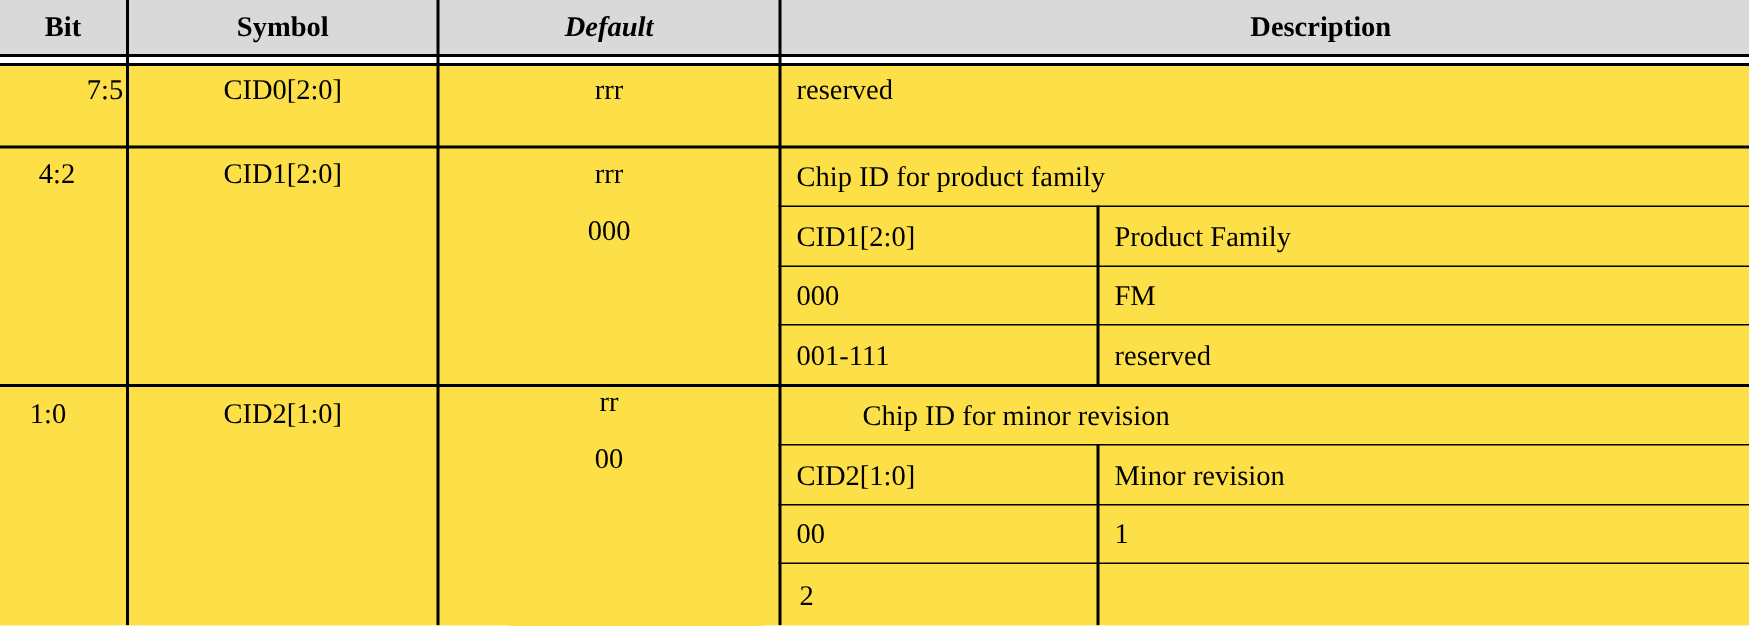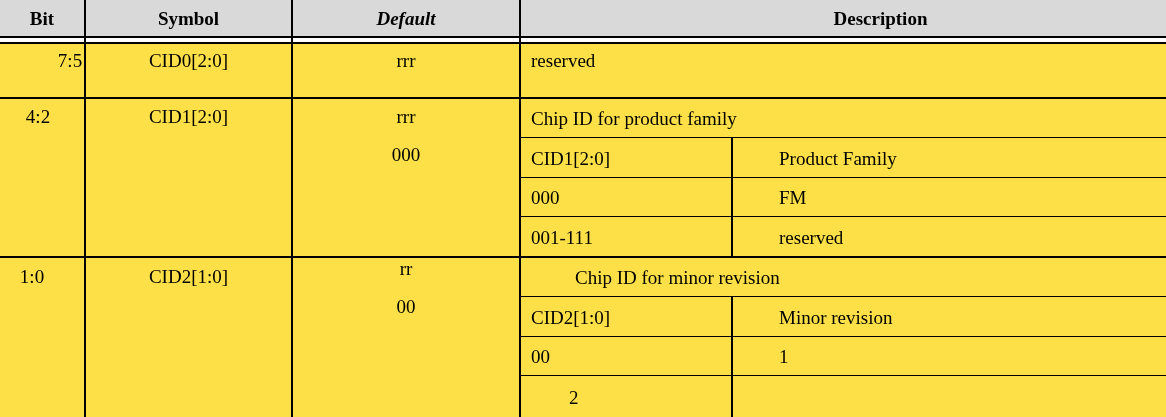--- a/index.html
+++ b/index.html
@@ -32,21 +32,21 @@
   
   .cell{display:flex;box-sizing:border-box;}
   .hcell{top:0;height:36px;align-items:center;justify-content:center;font-weight:bold;}
   .ccell{justify-content:center;align-items:flex-start;}
   .ltop{align-items:flex-start;padding-left:10px;}
   .vmid{align-items:center;padding-left:10px;}
   .defcol{flex-direction:column;align-items:center;}
   .def2{margin-top:17px;}
   .subrow{left:521px;width:645px;display:flex;align-items:center;}
   .subkey{display:inline-block;width:210px;padding-left:10px;box-sizing:border-box;}
-  .subval{display:inline-block;padding-left:12px;margin-left:36px;}
+  .subval{display:inline-block;padding-left:12px;}
 </style>
 </head>
 <body>
 
 <div class="canvas">
 
   <div class="abs head-band"></div>
 
   <div class="abs dbl-rule"></div>
 

